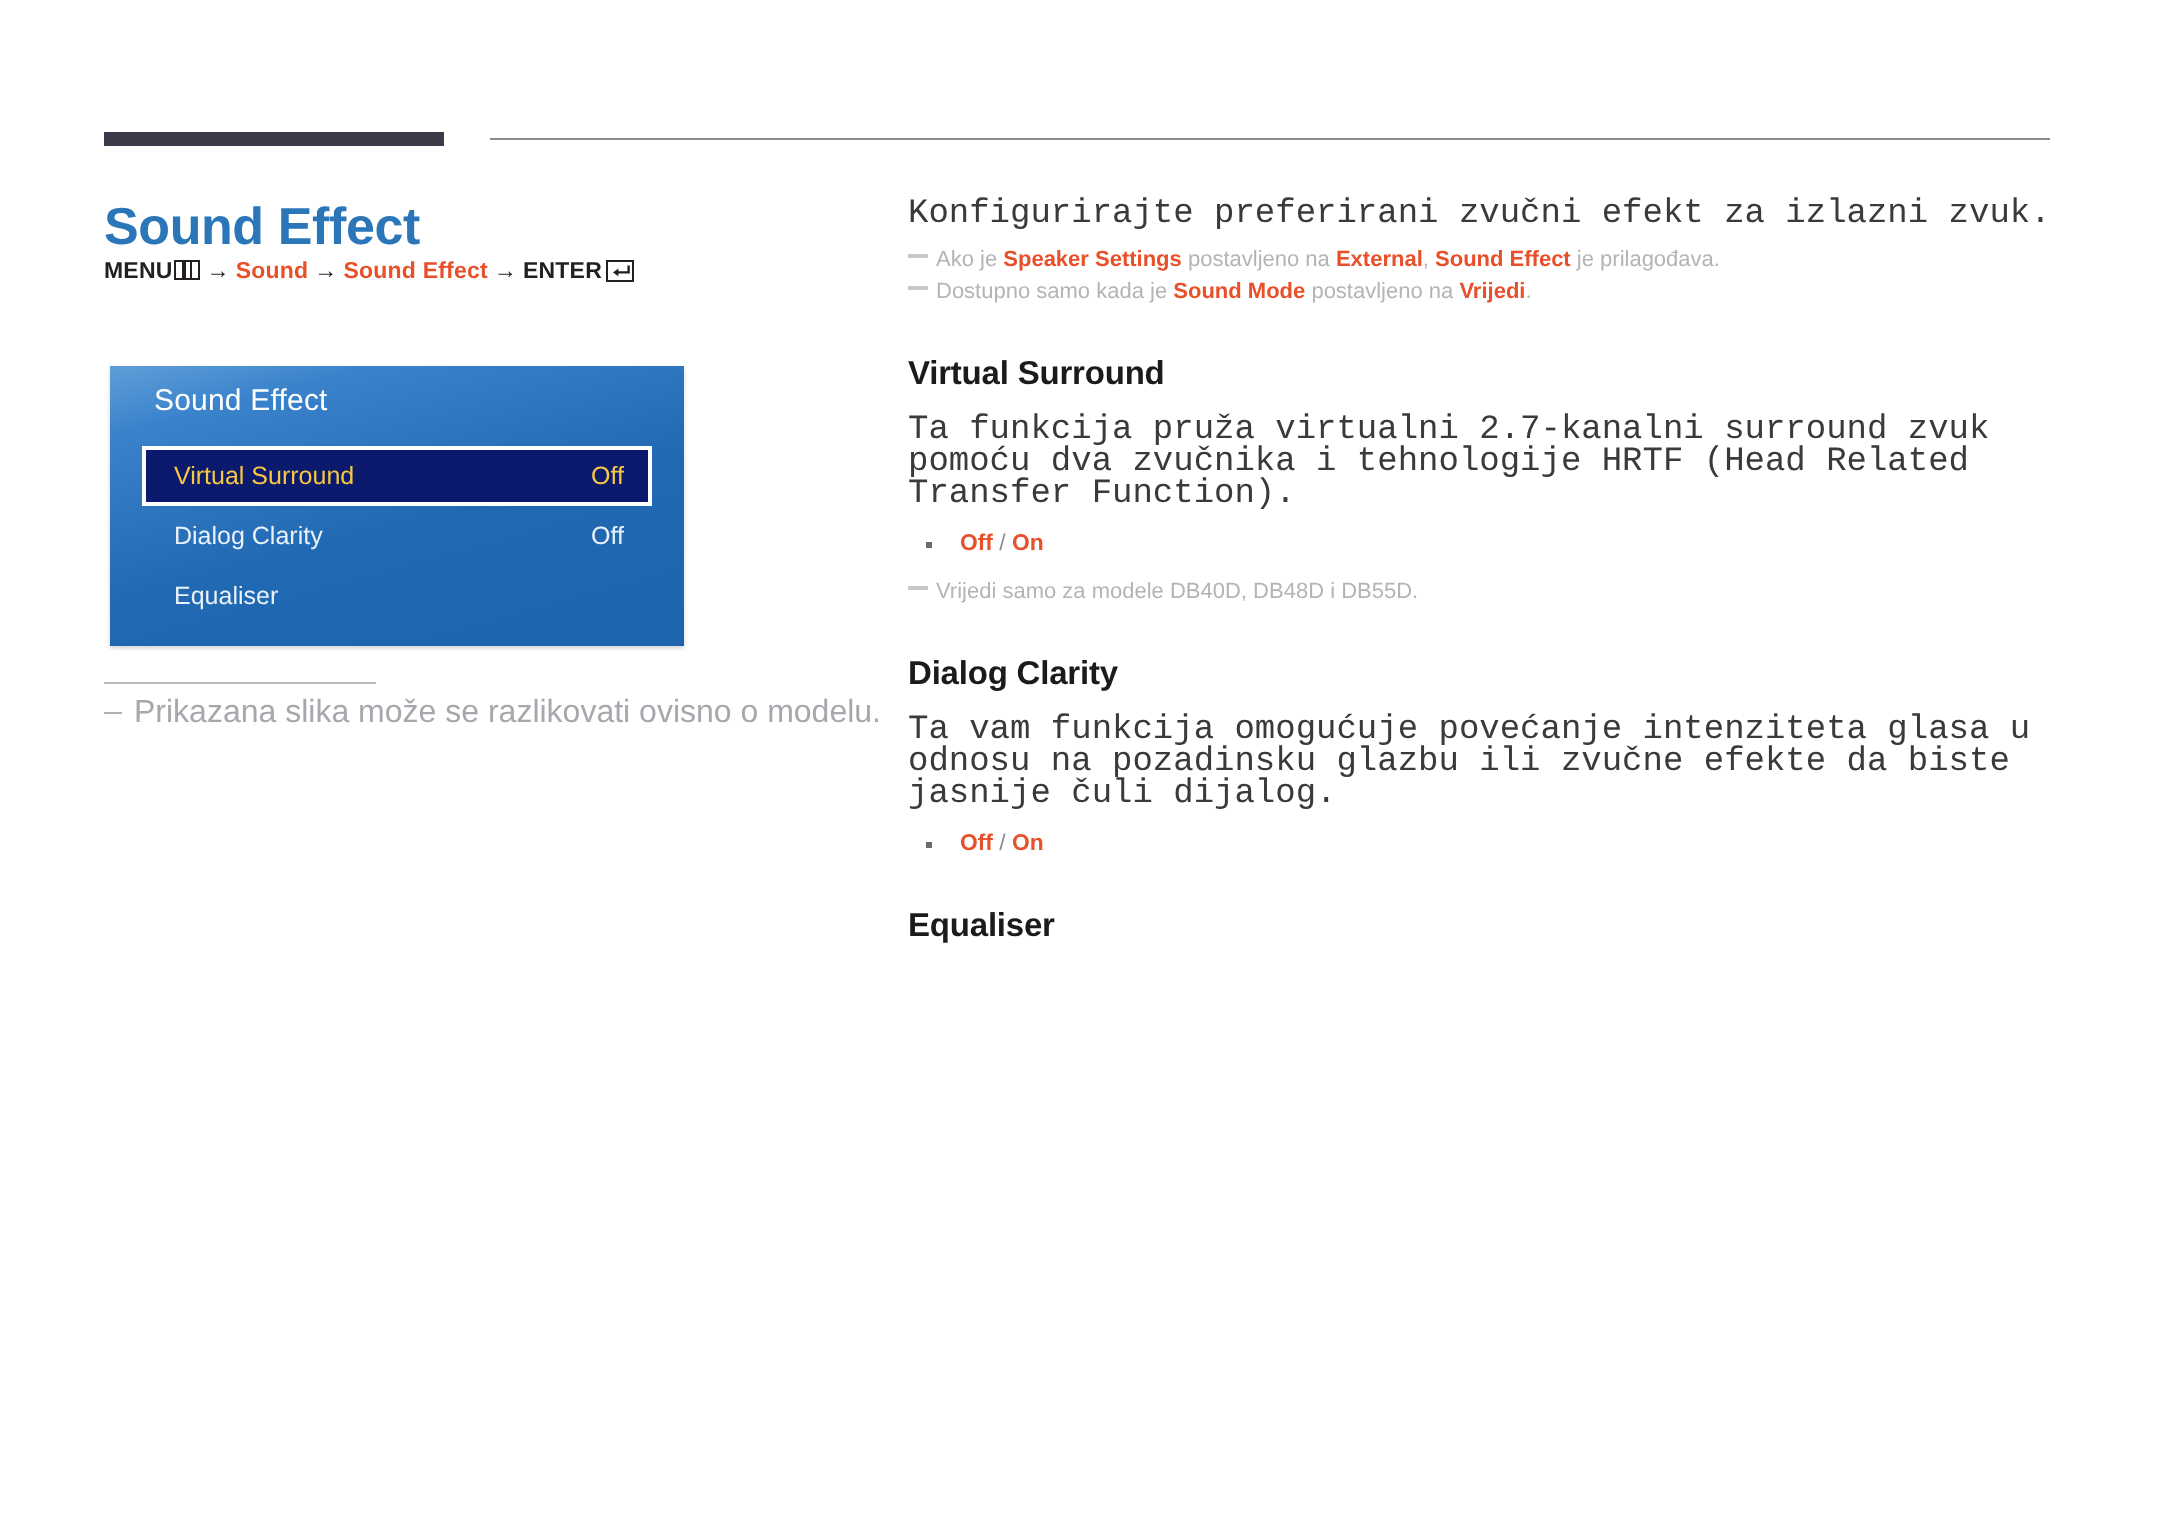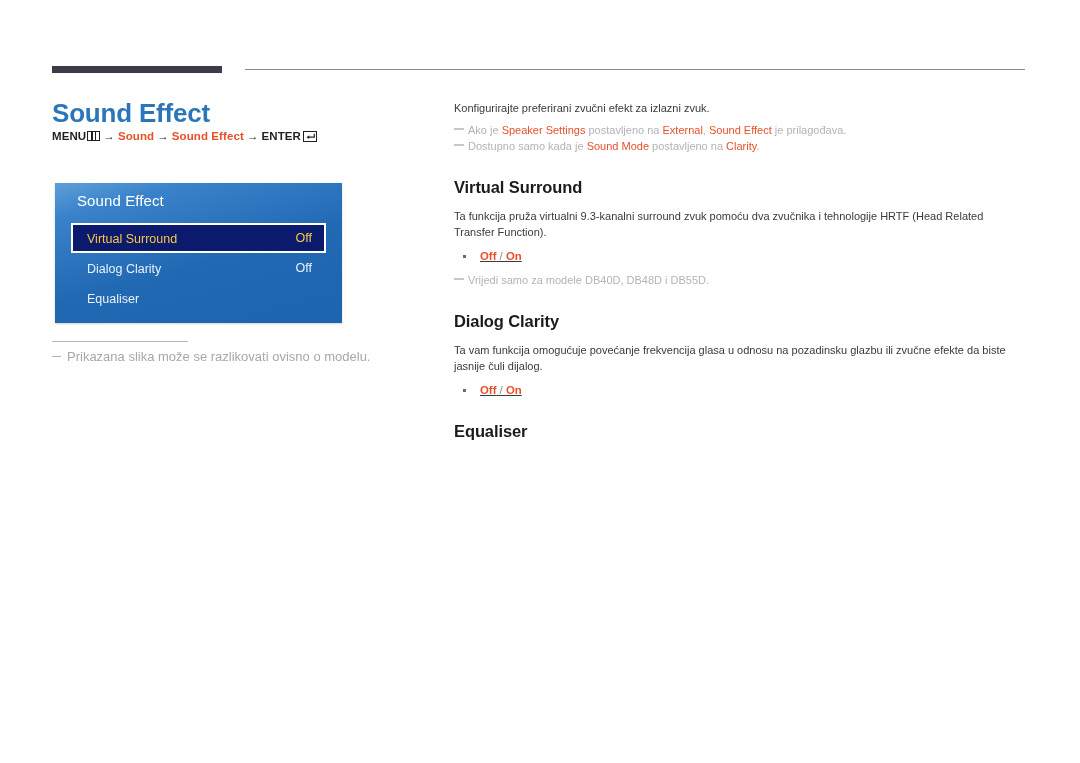--- a/index.html
+++ b/index.html
@@ -157,21 +157,21 @@
     top: 341px;
     width: 300px;
   }
   .note-rule {
     width: 136px;
     height: 1px;
     background: #b8b8bd;
     margin-bottom: 8px;
   }
   .note-line {
-    font-size: 13px;
+    font-size: 16px;
     color: #a7a7ad;
     line-height: 14px;
     white-space: nowrap;
   }
   .note-dash {
     display: inline-block;
     width: 9px;
     height: 1px;
     background: #b0b0b5;
     vertical-align: 4px;
@@ -179,24 +179,25 @@
   }
 
   
   .right-col {
     position: absolute;
     left: 454px;
     top: 100px;
     width: 572px;
   }
   .body-text {
-    font-size: 11px;
+    font-size: 17px;
     line-height: 16px;
     color: #3a3a3c;
     margin: 0;
+    font-family: Liberation Mono, monospace;
   }
   .sec-head {
     font-size: 16.5px;
     font-weight: bold;
     color: #1b1b1d;
     margin: 0;
     line-height: 22px;
     letter-spacing: -0.1px;
   }
   .orange { color: #e8502a; font-weight: bold; }
@@ -210,29 +211,28 @@
     padding-left: 0;
   }
   .memo .m-dash {
     display: inline-block;
     width: 10px;
     height: 2px;
     background: #c6c6cb;
     vertical-align: 4px;
     margin-right: 4px;
   }
-  .memo .m-bold-orange { color: #e8502a; font-weight: normal; margin-top: 36px; }
+  .memo .m-bold-orange { color: #e8502a; font-weight: bold; margin-top: 36px; }
 
   .bullet {
     position: relative;
     padding-left: 26px;
     font-size: 11.4px;
     line-height: 16px;
     color: #3a3a3c;
-    text-decoration: underline;
   }
   .bullet::before {
     content: "";
     position: absolute;
     left: 9px;
     top: 7px;
     width: 2.5px;
     height: 2.5px;
     background: #6a6a70;
   }
@@ -284,37 +284,37 @@
 </div>
 
 <div class="right-col">
 
   <p class="body-text">Konfigurirajte preferirani zvučni efekt za izlazni zvuk.</p>
 
   <div class="gap-6"></div>
 
   <p class="memo"><span class="m-dash"></span><span>Ako je </span><span class="m-bold-orange">Speaker Settings</span><span> postavljeno na </span><span class="m-bold-orange">External</span><span>, </span><span class="m-bold-orange">Sound Effect</span><span> je prilagođava.</span></p>
 
-  <p class="memo"><span class="m-dash"></span><span>Dostupno samo kada je </span><span class="m-bold-orange">Sound Mode</span><span> postavljeno na </span><span class="m-bold-orange">Clarity</span><span>.</span></p>
+  <p class="memo"><span class="m-dash"></span><span>Dostupno samo kada je </span><span class="m-bold-orange">Sound Mode</span><span> postavljeno na </span><span class="m-bold-orange">Vrijedi</span><span>.</span></p>
 
   <div class="gap-22"></div>
 
   <h2 class="sec-head">Virtual Surround</h2>
   <div class="gap-10"></div>
-  <p class="body-text">Ta funkcija pruža virtualni 9.3-kanalni surround zvuk pomoću dva zvučnika i tehnologije HRTF (Head Related Transfer Function).</p>
+  <p class="body-text">Ta funkcija pruža virtualni 2.7-kanalni surround zvuk pomoću dva zvučnika i tehnologije HRTF (Head Related Transfer Function).</p>
   <div class="gap-8"></div>
   <div class="bullet"><span class="orange">Off</span><span class="slash"> / </span><span class="orange">On</span></div>
   <div class="gap-8"></div>
   <p class="memo"><span class="m-dash"></span><span>Vrijedi samo za modele DB40D, DB48D i DB55D.</span></p>
 
   <div class="gap-22"></div>
 
   <h2 class="sec-head">Dialog Clarity</h2>
   <div class="gap-10"></div>
-  <p class="body-text">Ta vam funkcija omogućuje povećanje frekvencija glasa u odnosu na pozadinsku glazbu ili zvučne efekte da biste jasnije čuli dijalog.</p>
+  <p class="body-text">Ta vam funkcija omogućuje povećanje intenziteta glasa u odnosu na pozadinsku glazbu ili zvučne efekte da biste jasnije čuli dijalog.</p>
   <div class="gap-8"></div>
   <div class="bullet"><span class="orange">Off</span><span class="slash"> / </span><span class="orange">On</span></div>
 
   <div class="gap-22"></div>
 
   <h2 class="sec-head">Equaliser</h2>
   <div class="gap-10"></div>
   <div class="gap-10"></div>
   <div class="gap-8"></div>
 

